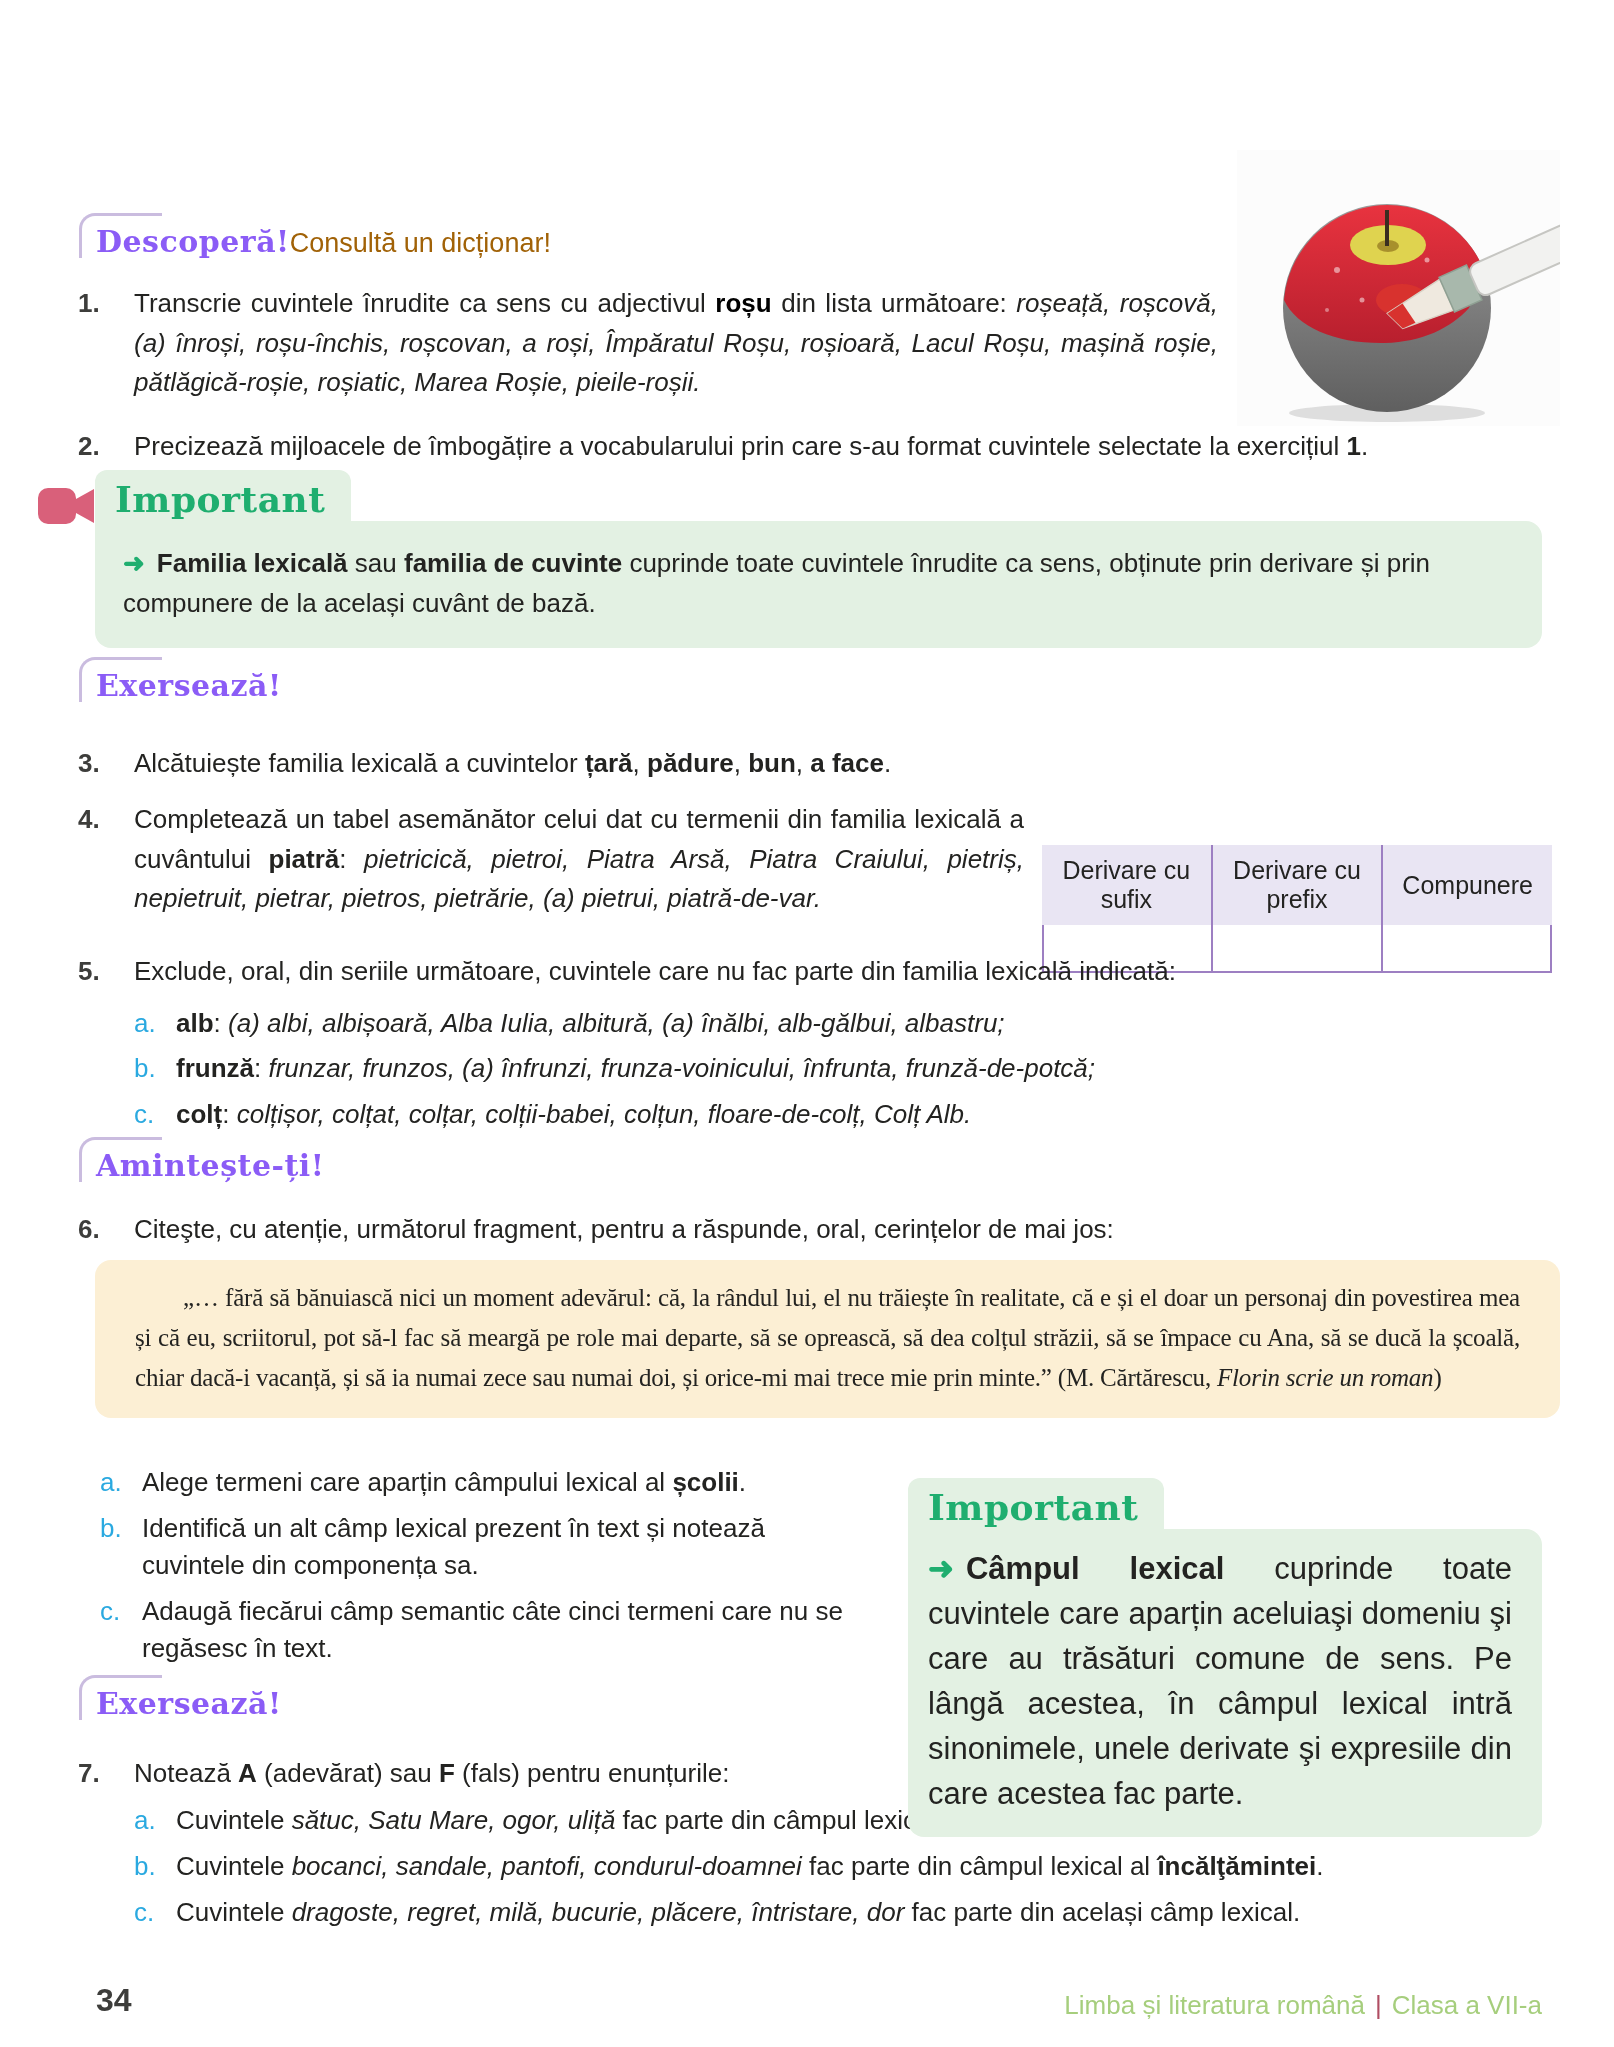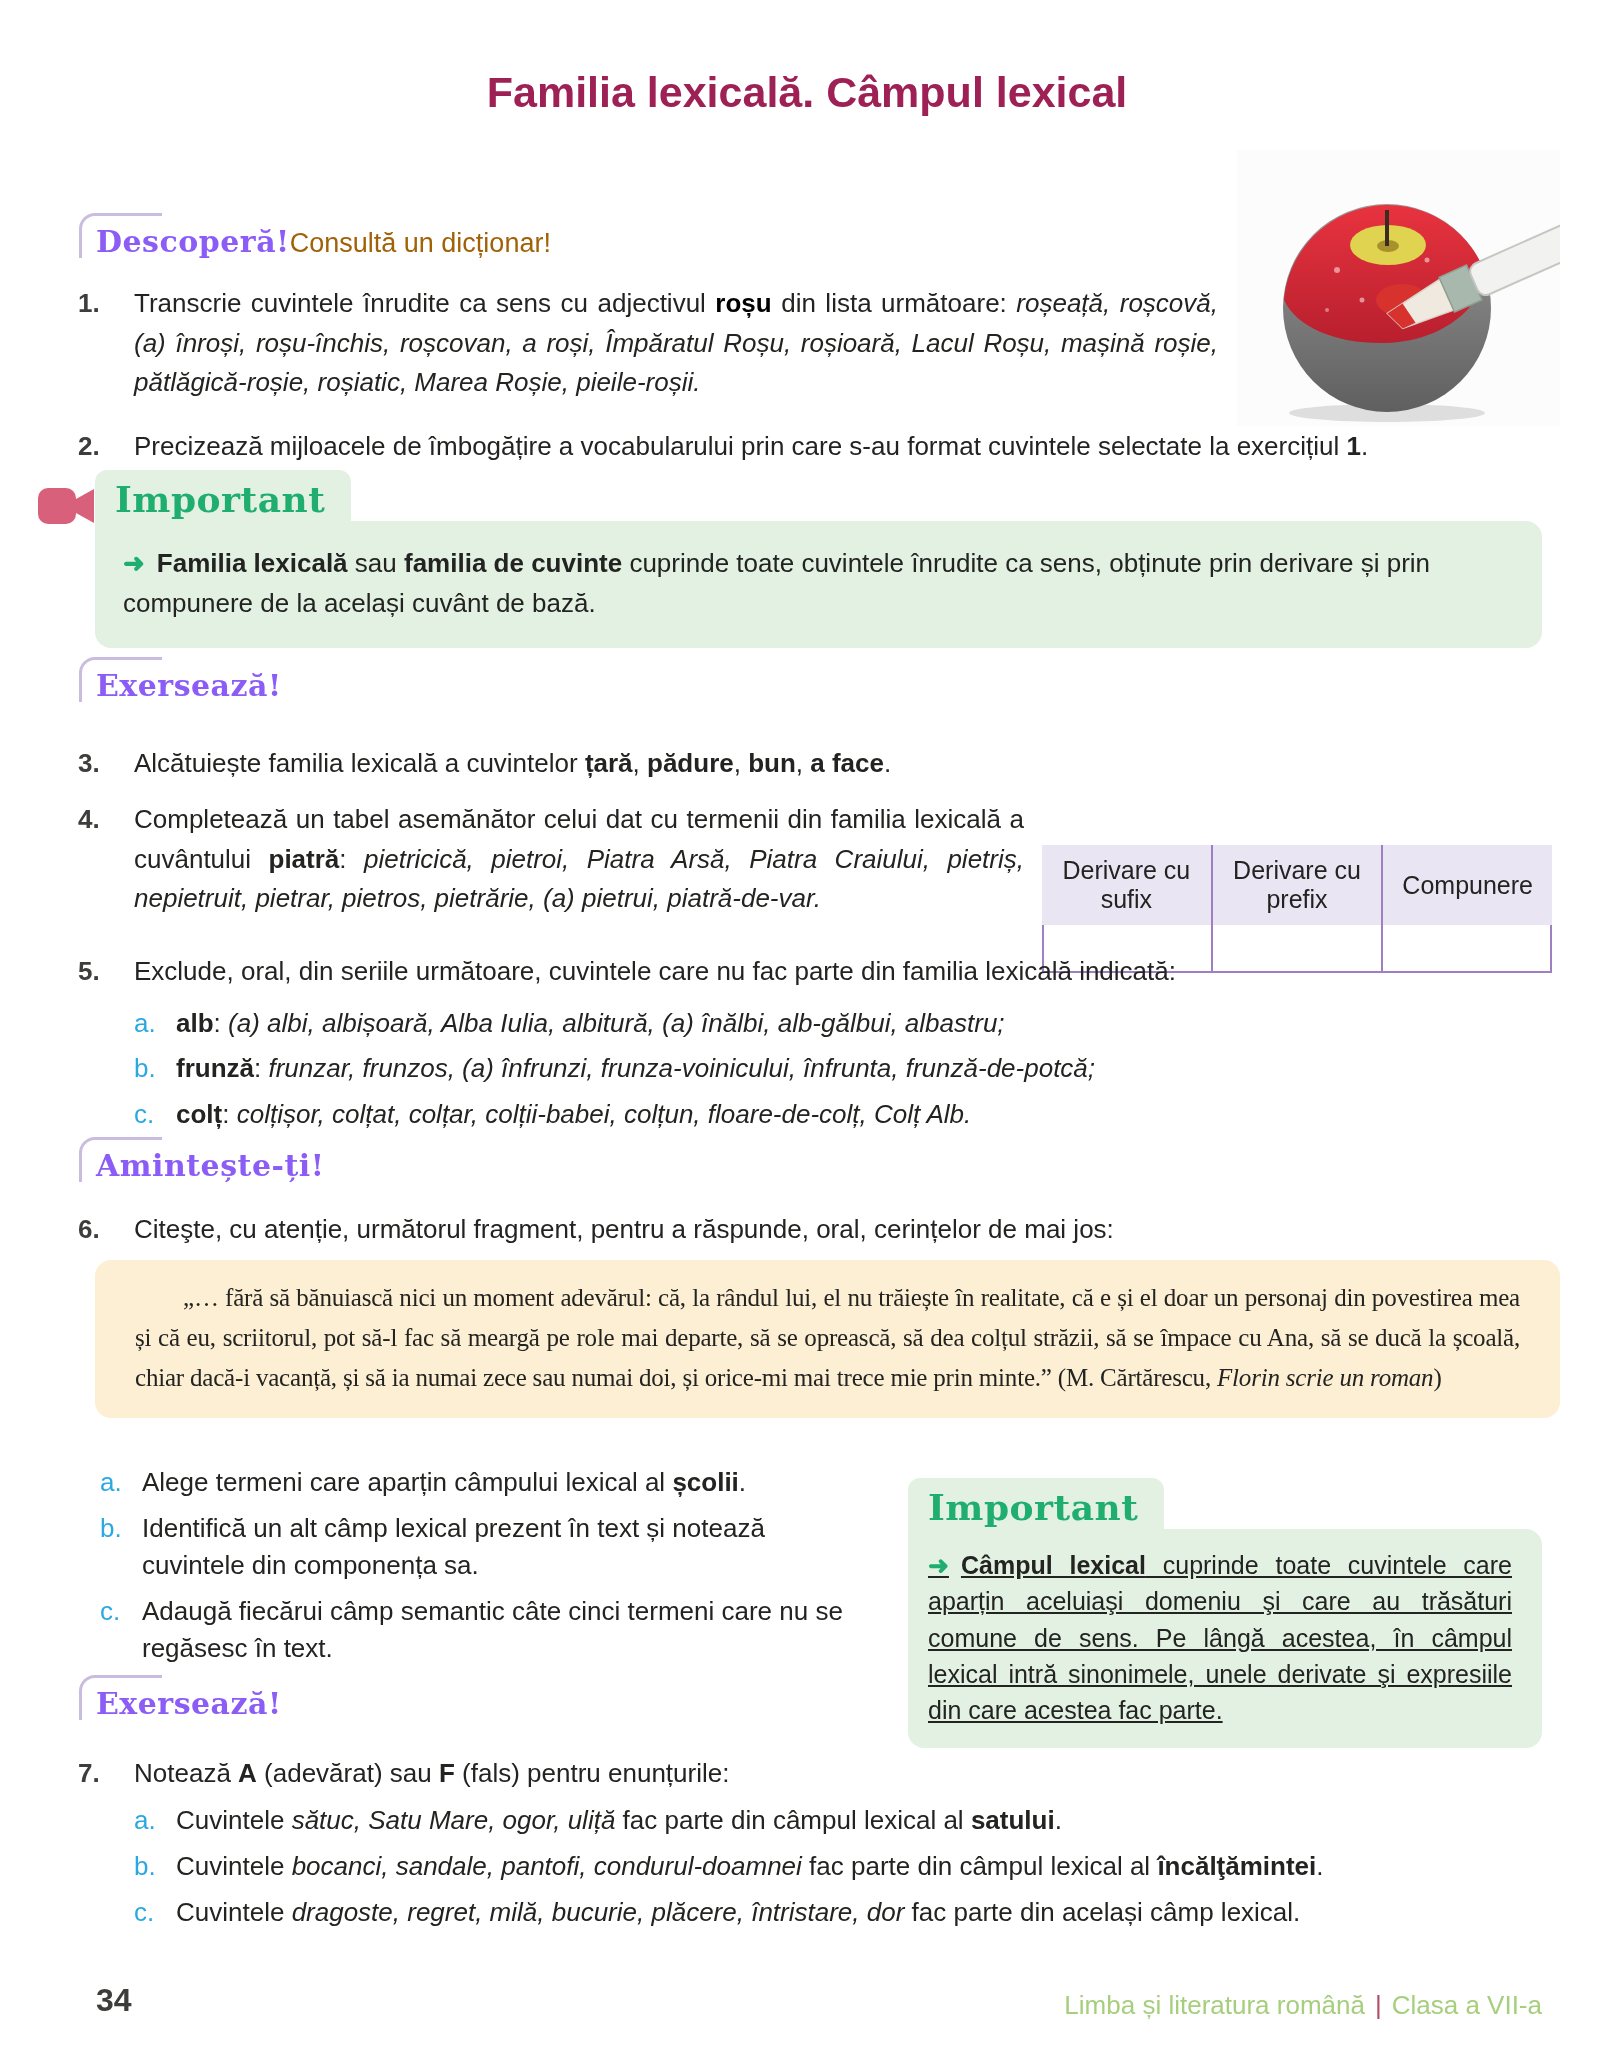--- a/index.html
+++ b/index.html
@@ -61,21 +61,20 @@
   
   .footer-num{font-size:32px;font-weight:700;color:#3d3d3b;}
   .footer-right{font-size:26px;color:#a6ce7d;}
   .footer-sep{color:#b04e63;padding:0 10px;}
 </style>
 </head>
 <body>
 
 <div class="page">
 
-  <div class="abs page-title">Familia lexicală. Câmpul lexical</div>
 
   <div class="abs" style="left:1237px;top:150px;width:323px;height:276px;">
     <svg width="323" height="276" viewBox="0 0 323 276">
       <rect width="323" height="276" fill="#fcfcfc"></rect>
       <defs>
         <linearGradient id="gGray" x1="0" y1="0" x2="0" y2="1">
           <stop offset="0" stop-color="#9a9a9a"></stop>
             <stop offset="1" stop-color="#5f5f5f"></stop>
         </linearGradient>
         <linearGradient id="gRed" x1="0" y1="0" x2="0" y2="1">
@@ -207,21 +206,21 @@
     <div class="item">
       <span class="item-letter">c.</span>
       <span class="item-text"><span>Adaugă fiecărui câmp semantic câte cinci termeni care nu se regăsesc în text.</span></span>
     </div>
   </div>
 
   <div class="abs" style="left:908px;top:1478px;width:634px;">
     <div class="imp-tab">
       <span class="imp-head">Important</span>
     </div>
-    <div class="imp-box justify" style="margin-top:-3px;font-size:25px;line-height:1.45;padding:18px 30px 20px 20px;text-decoration:underline;">
+    <div class="imp-box justify" style="margin-top:-3px;font-size:31px;line-height:1.45;padding:18px 30px 20px 20px;">
       <span class="imp-arrow">➜</span><span><span class="seg-b">Câmpul lexical</span><span> cuprinde toate cuvintele care aparțin aceluiaşi domeniu şi care au trăsături comune de sens. Pe lângă acestea, în câmpul lexical intră sinonimele, unele derivate şi expresiile din care acestea fac parte.</span></span>
     </div>
   </div>
 
   <div class="abs" style="left:96px;top:1686px;">
     <span class="sec-head">Exersează!</span>
   </div>
 
   <div class="abs ex" style="left:78px;top:1754px;width:800px;">
     <span class="ex-num">7.</span>

